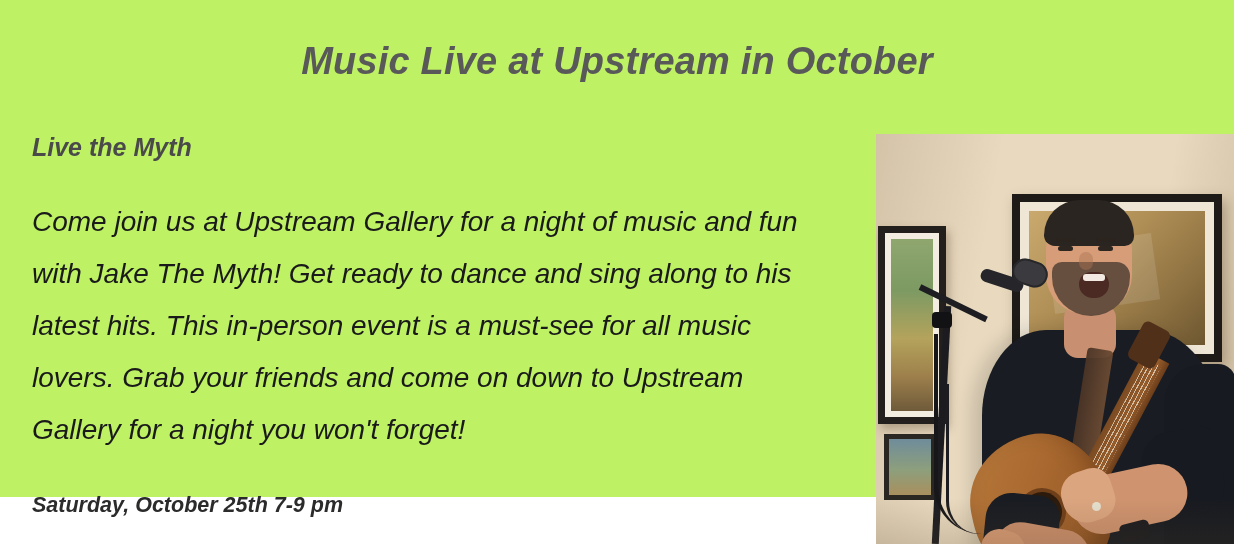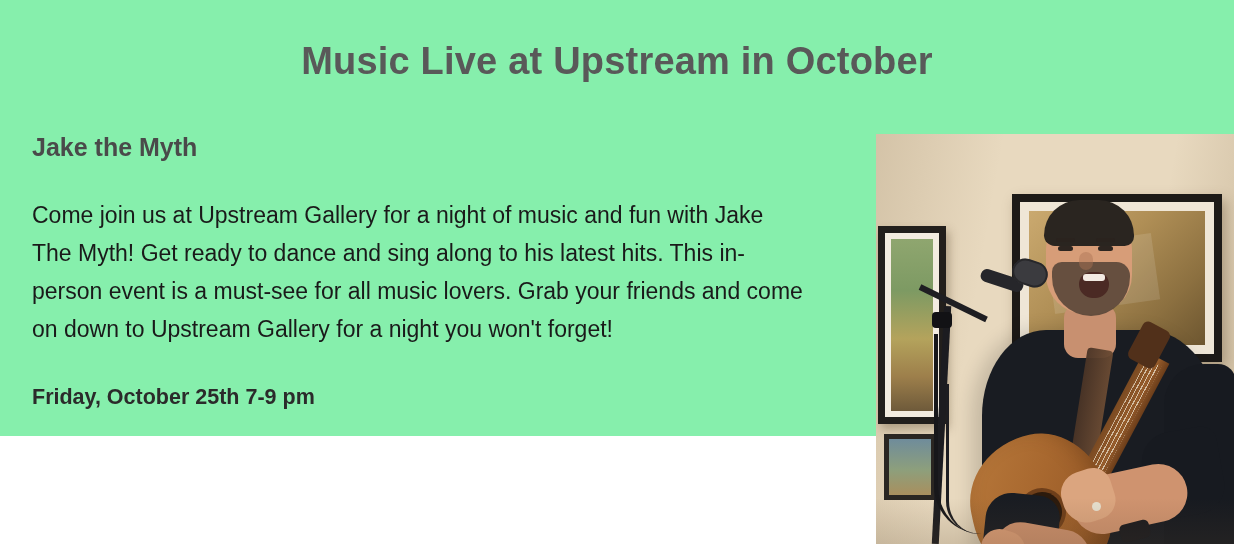--- a/index.html
+++ b/index.html
@@ -10,22 +10,23 @@
   body {
     width: 1234px;
     height: 544px;
     overflow: hidden;
     font-family: "Liberation Sans", sans-serif;
     color: #000000;
   }
   .page {
     position: relative;
     width: 1234px;
-    height: 436px;
-    background: #86efac;
+    height: 497px;
+    background: #bef264;
+    font-style: italic;
   }
   .page-title {
     position: absolute;
     left: 0;
     top: 40px;
     width: 1234px;
     text-align: center;
     font-size: 38px;
     font-weight: bold;
     color: #595959;
@@ -38,22 +39,22 @@
     width: 800px;
   }
   .artist-name {
     font-size: 25px;
     font-weight: bold;
     color: #4a4a4a;
     margin: 0 0 34px 0;
     line-height: 1.1;
   }
   .body-copy {
-    font-size: 23px;
-    line-height: 38px;
+    font-size: 28px;
+    line-height: 52px;
     color: #1a1a1a;
     margin: 0 0 34px 0;
     max-width: 775px;
   }
   .showtime {
     font-size: 21.5px;
     font-weight: bold;
     color: #2b2b2b;
     line-height: 30px;
   }
@@ -486,26 +487,26 @@
   }
 </style>
 </head>
 <body>
 
 <div class="page">
 
   <div class="page-title">Music Live at Upstream in October</div>
 
   <div class="content">
-    <h2 class="artist-name">Jake the Myth</h2>
+    <h2 class="artist-name">Live the Myth</h2>
 
     <p class="body-copy">Come join us at Upstream Gallery for a night of music and fun with Jake The Myth! Get ready to dance and sing along to his latest hits. This in-person event is a must-see for all music lovers. Grab your friends and come on down to Upstream Gallery for a night you won't forget!</p>
 
     <div class="showtime">
-      <div>Friday, October 25th 7-9 pm</div>
+      <div>Saturday, October 25th 7-9 pm</div>
     </div>
   </div>
 
   <div class="photo-frame">
     <div class="photo">
 
       <div class="wall-shadow"></div>
 
       <div class="art-left">
         <div class="mat">

